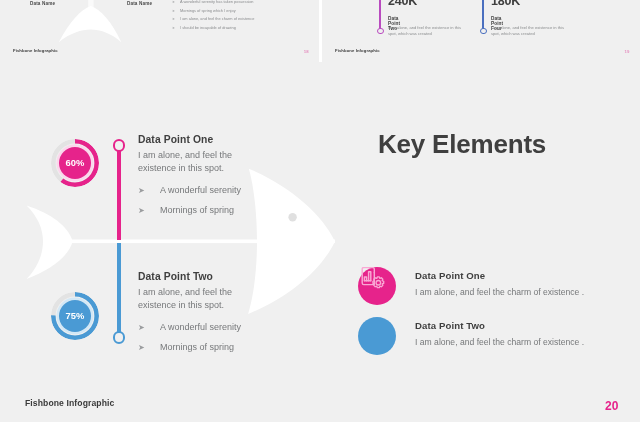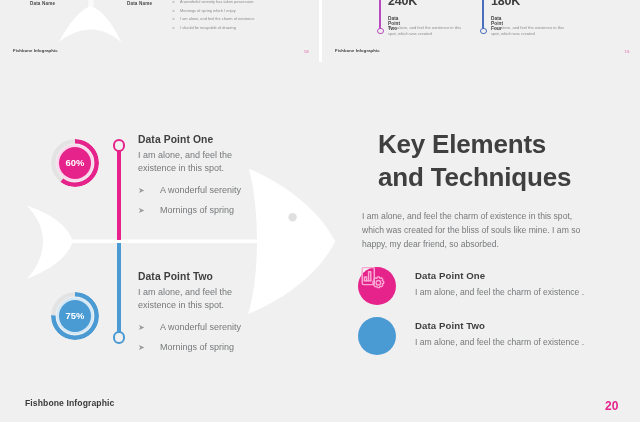--- a/index.html
+++ b/index.html
@@ -195,23 +195,21 @@
           <li>
               <span class="arrow">➤</span>
               <span>Mornings of spring</span>
             </li>
         </ul>
       </div>
     </div>
 
     <h1 class="title">
       <span>Key Elements</span><br>
-      <span>and Techniques</span>
     </h1>
-    <p class="intro">I am alone, and feel the charm of existence in this spot, which was created for the bliss of souls like mine. I am so happy, my dear friend, so absorbed.</p>
 
     <div class="feature" id="feature-1">
       <div class="fbadge pink">
         <svg viewBox="0 0 28 23" width="28" height="23">
           <g fill="none" stroke="#f9a8d4" stroke-width="1.45" stroke-linejoin="round" stroke-linecap="round">
             <path d="M16.3 5.6 V16.0 a1.6 1.6 0 0 1 -1.6 1.6 H5.8 a1.6 1.6 0 0 1 -1.6 -1.6 V2.1 a1.6 1.6 0 0 1 1.6 -1.6 H12.9"></path>
             <path d="M12.9 0.5 H14.7 a1.6 1.6 0 0 1 1.6 1.6 V5.6"></path>
             <path d="M6.4 13.7 V10.0 H8.6 V13.7"></path>
             <path d="M10.6 13.7 V4.8 H12.8 V13.7"></path>
             <path d="M6.4 13.7 H12.8"></path>

